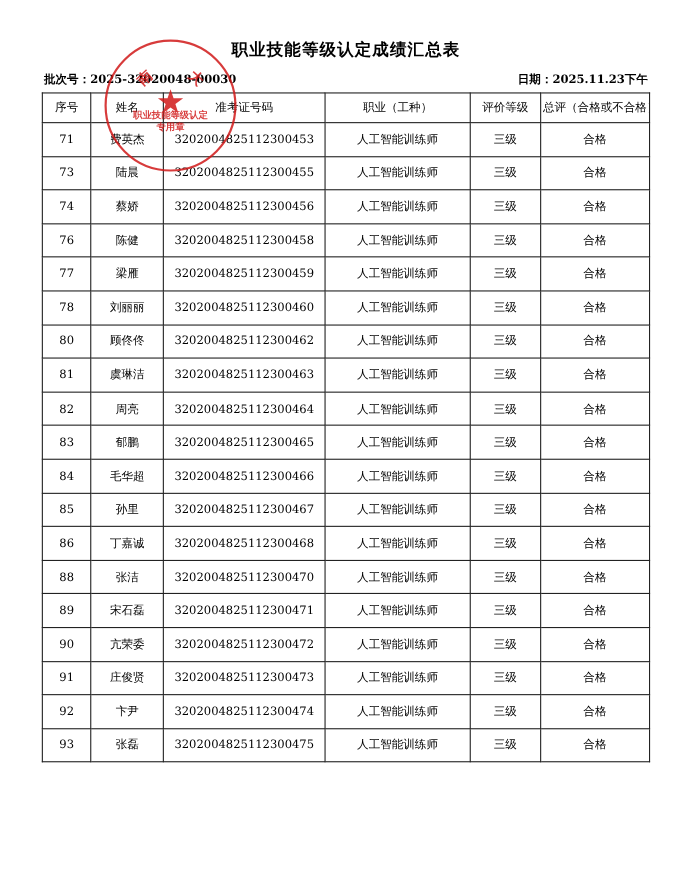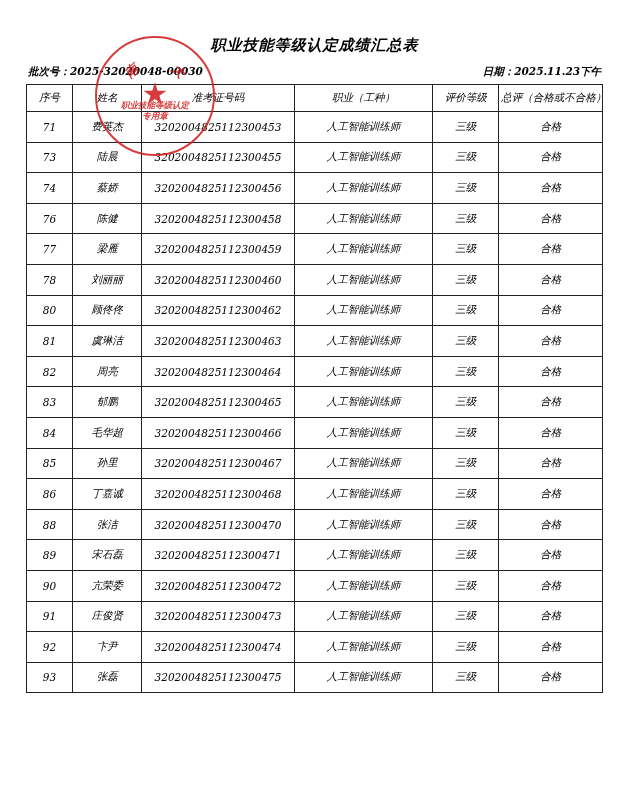--- a/index.html
+++ b/index.html
@@ -13,22 +13,21 @@
     font-family: "DejaVu Sans", "Liberation Sans", sans-serif;
     color: #000;
     position: relative;
     overflow: hidden;
   }
   .page {
     position: relative;
     width: 629px;
     height: 812px;
     box-sizing: border-box;
-    padding: 0 26px;
-    font-style: italic;
+    padding: 0 38px;
   }
   .doc-title {
     text-align: center;
     font-size: 15px;
     font-weight: bold;
     letter-spacing: 1px;
     padding-top: 36px;
     padding-bottom: 4px;
     font-family: "DejaVu Serif", "Liberation Serif", serif;
   }

